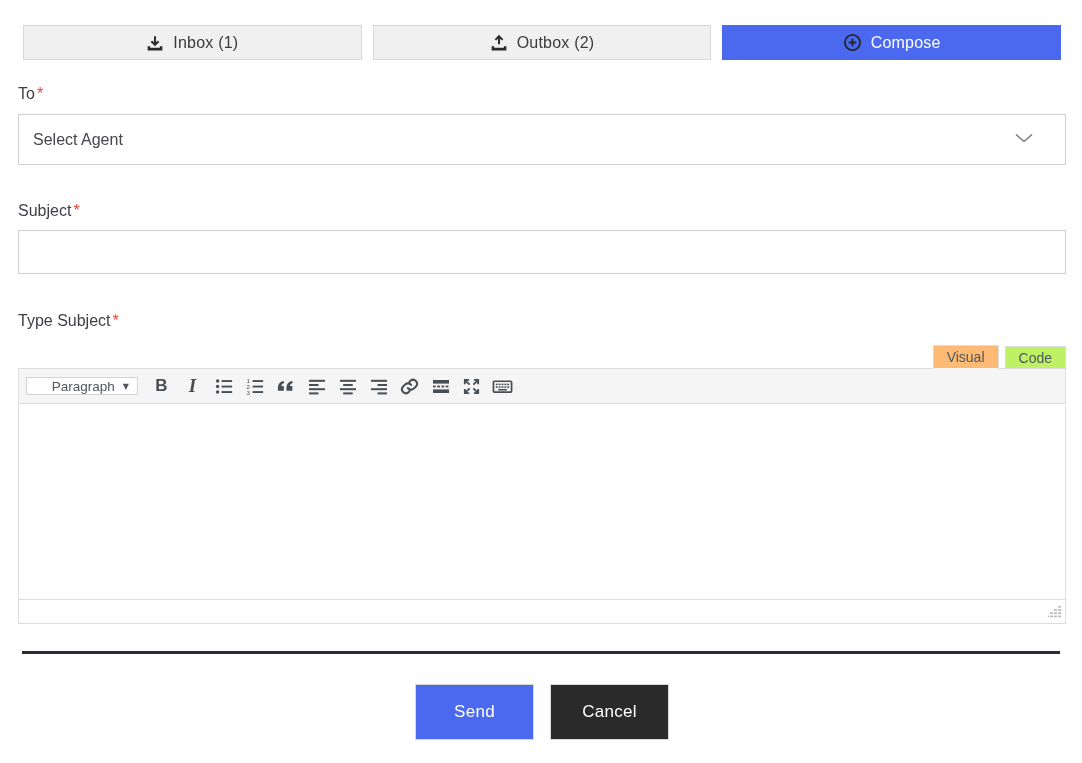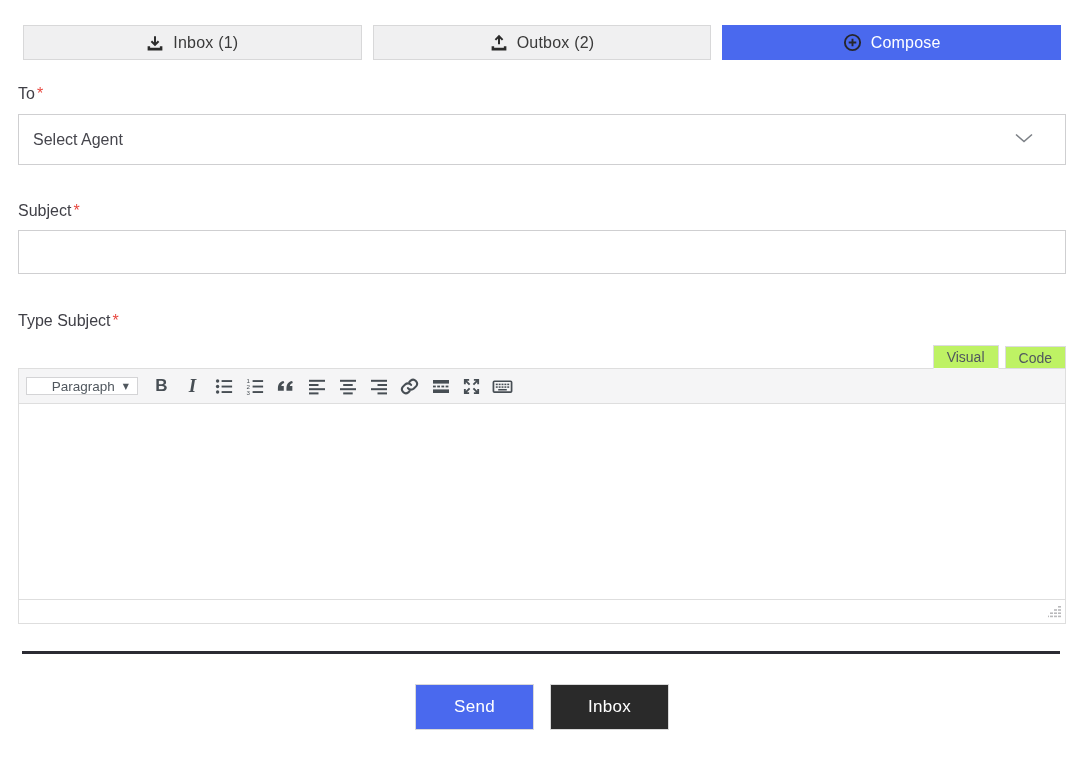--- a/index.html
+++ b/index.html
@@ -30,21 +30,21 @@
   .text-input {
     margin-top: 10px; width: 100%; height: 44px; border: 1px solid #cfcfd1;
     background: #fff; font-size: 16px; font-family: inherit; padding: 0 14px; color: #3f3f46;
   }
 
   
   .editor-tabs { margin-top: 15px; display: flex; justify-content: flex-end; align-items: flex-end;
     gap: 6px; position: relative; z-index: 2; margin-bottom: -1px; padding-right: 0; }
   .etab { font-family: inherit; font-size: 14px; color: #50575e; height: 23px; padding: 0 13px;
     background: #bef264; border: 1px solid #dcdcde; cursor: pointer; }
-  .etab.active { height: 24px; background: #bef264; border-bottom: 1px solid #f7f7f8; }
+  .etab.active { height: 24px; background: #fdba74; border-bottom: 1px solid #f7f7f8; }
 
   .editor-wrap { border: 1px solid #dedede; background: #fff; }
   .toolbar { height: 35px; background: #f5f5f6; border-bottom: 1px solid #dedede;
     display: flex; align-items: center; padding: 0 7px; }
   .para-dd { height: 18px; width: 112px; background: #fff; border: 1px solid #d4d4d6;
     display: flex; align-items: center; justify-content: flex-end; padding: 0 8px 0 10px;
     font-family: inherit; font-size: 13.5px; color: #50575e; cursor: pointer; margin-right: 8px; gap: 8px; }
   .caret { font-family: "DejaVu Sans", sans-serif; font-size: 8px; color: #50575e; }
   .tool { width: 31px; height: 27px; display: flex; align-items: center; justify-content: center;
     background: transparent; border: none; cursor: pointer; color: #474e54; }
@@ -53,21 +53,21 @@
     font-size: 19px; color: #474e54; }
   .tool svg { display: block; }
 
   .editor-content { height: 195px; background: #fff; cursor: text; }
   .editor-statusbar { height: 24px; border-top: 1px solid #dedede; position: relative; background: #fff; }
   .grip { position: absolute; right: 3px; bottom: 3px; cursor: nwse-resize; }
 
   
   .divider { margin: 27px 6px 0 4px; height: 3px; background: #2b2b33; }
   .actions { margin-top: 30px; display: flex; justify-content: center; gap: 16px; }
-  .action-btn { height: 46px; min-width: 119px; font-family: inherit; font-size: 17px;
+  .action-btn { height: 56px; min-width: 119px; font-family: inherit; font-size: 17px;
     letter-spacing: .3px; cursor: pointer; border: 1px solid #d9d9d9; color: #fff; padding: 0 30px; }
   .send-btn { background: #4a69ee; }
   .cancel-btn { background: #2a2a2a; }
 </style>
 </head>
 <body>
 
 <div class="page">
 
   
@@ -261,16 +261,16 @@
           <rect x="6" y="9.6" width="3" height="1.6"></rect>
           <rect x="10" y="9.6" width="3" height="1.6"></rect>
       </svg>
     </div>
   </div>
 
   <div class="divider"></div>
 
   <div class="actions">
     <button class="action-btn send-btn">Send</button>
-    <button class="action-btn cancel-btn">Inbox</button>
+    <button class="action-btn cancel-btn">Cancel</button>
   </div>
 
 </div>
 
 </body></html>

